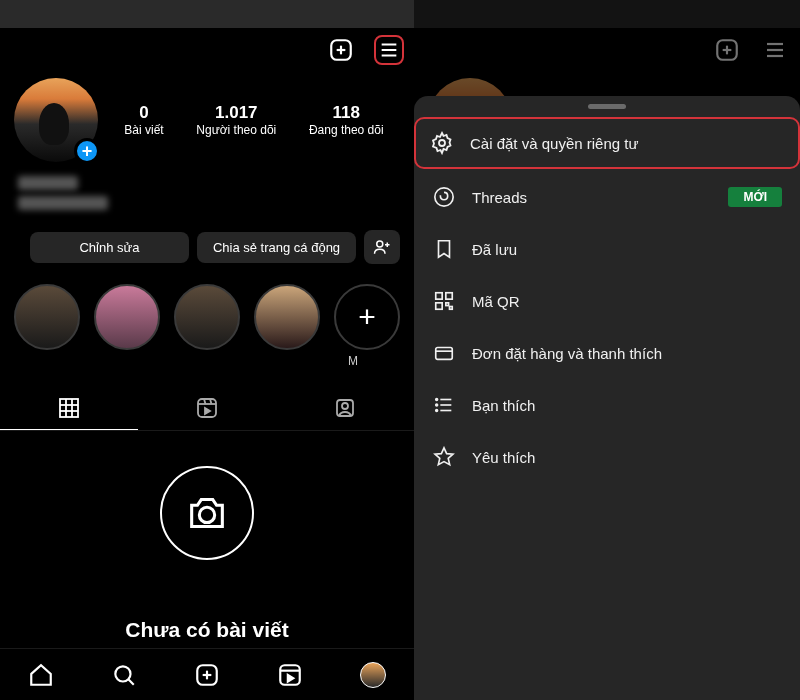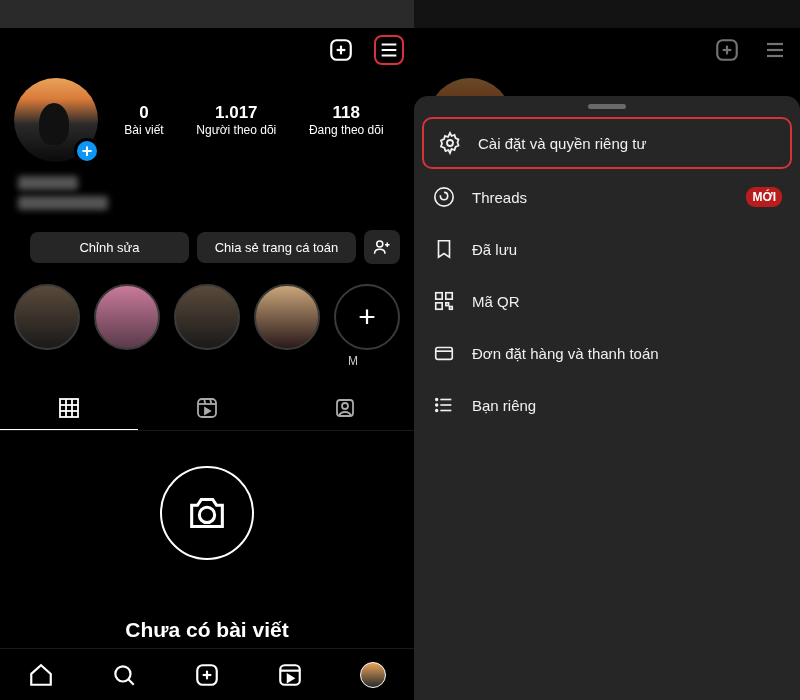--- a/index.html
+++ b/index.html
@@ -132,27 +132,27 @@
   }
   .grabber {
     width:38px; height:5px; background:#6a6a6a; border-radius:3px;
     margin:8px auto 6px auto;
   }
   .menu-item {
     display:flex; align-items:center; gap:16px;
     padding: 14px 18px; color:#f0f0f0; font-size:15px;
   }
   .menu-item.hl {
-    border:2px solid #d4333a; border-radius:10px; margin:2px 8px;
+    border:2px solid #d4333a; border-radius:10px; margin:2px 0;
     padding:12px 14px;
   }
   .menu-icon { width:24px; height:24px; flex-shrink:0; display:flex; align-items:center; justify-content:center; }
   .badge-new {
-    margin-left:auto; background:#b91c1c; color:#fff;
-    font-size:12px; font-weight:600; padding:3px 6px; border-radius:9px;
+    margin-left:auto; background:#15803d; color:#fff;
+    font-size:12px; font-weight:600; padding:3px 15px; border-radius:3px;
   }
   svg { display:block; }
 </style>
 </head>
 <body>
 
 <div class="screen">
   <div class="status-bar"></div>
   <div class="top-bar">
     <div class="icon-btn">
@@ -192,21 +192,21 @@
     </div>
   </div>
 
   <div class="name-block">
     <div class="blur-line" style="width:60px"></div>
     <div class="blur-line" style="width:90px"></div>
   </div>
 
   <div class="action-row">
     <button class="pill-btn">Chỉnh sửa</button>
-    <button class="pill-btn">Chia sẻ trang cá toán</button>
+    <button class="pill-btn">Chia sẻ trang cá động</button>
     <div class="pill-sq">
       <svg width="18" height="18" viewBox="0 0 24 24" fill="none" stroke="#fff" stroke-width="2">
           <circle cx="9" cy="8" r="4"></circle>
           <path d="M2 21c0-4 3-6 7-6s7 2 7 6"></path>
           <line x1="19" y1="6" x2="19" y2="12"></line>
           <line x1="16" y1="9" x2="22" y2="9"></line>
         </svg>
     </div>
   </div>
 
@@ -378,31 +378,39 @@
     </div>
 
 
     <div class="menu-item">
       <div class="menu-icon">
         <svg width="22" height="22" viewBox="0 0 24 24" fill="none" stroke="#f0f0f0" stroke-width="1.8">
             <rect x="3" y="6" width="18" height="13" rx="2"></rect>
             <line x1="3" y1="10" x2="21" y2="10"></line>
           </svg>
       </div>
-      <span>Đơn đặt hàng và thanh toán</span>
+      <span>Đơn đặt hàng và thanh thích</span>
     </div>
 
     <div class="menu-item">
       <div class="menu-icon">
         <svg width="22" height="22" viewBox="0 0 24 24" fill="none" stroke="#f0f0f0" stroke-width="1.8">
             <line x1="8" y1="6" x2="20" y2="6"></line>
             <line x1="8" y1="12" x2="20" y2="12"></line>
             <line x1="8" y1="18" x2="20" y2="18"></line>
             <circle cx="4" cy="6" r="1"></circle>
             <circle cx="4" cy="12" r="1"></circle>
             <circle cx="4" cy="18" r="1"></circle>
           </svg>
       </div>
-      <span>Bạn riêng</span>
-    </div>
-
+      <span>Bạn thích</span>
+    </div>
+
+    <div class="menu-item">
+      <div class="menu-icon">
+        <svg width="22" height="22" viewBox="0 0 24 24" fill="none" stroke="#f0f0f0" stroke-width="1.8">
+            <path d="M12 2l2.9 6.3 6.9.6-5.2 4.6 1.6 6.8L12 17l-6.2 3.3 1.6-6.8L2.2 8.9l6.9-.6z"></path>
+          </svg>
+      </div>
+      <span>Yêu thích</span>
+    </div>
   </div>
 </div>
 
 </body></html>

